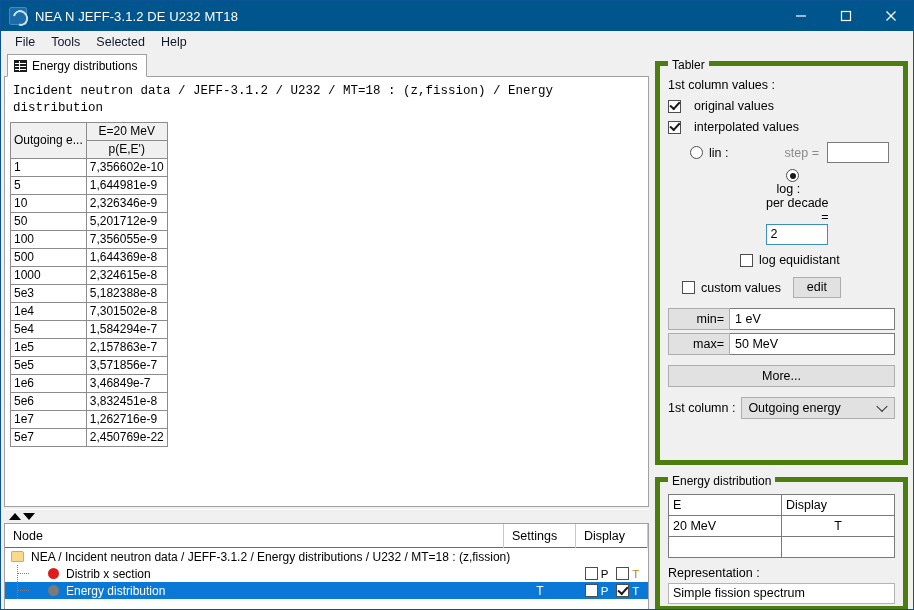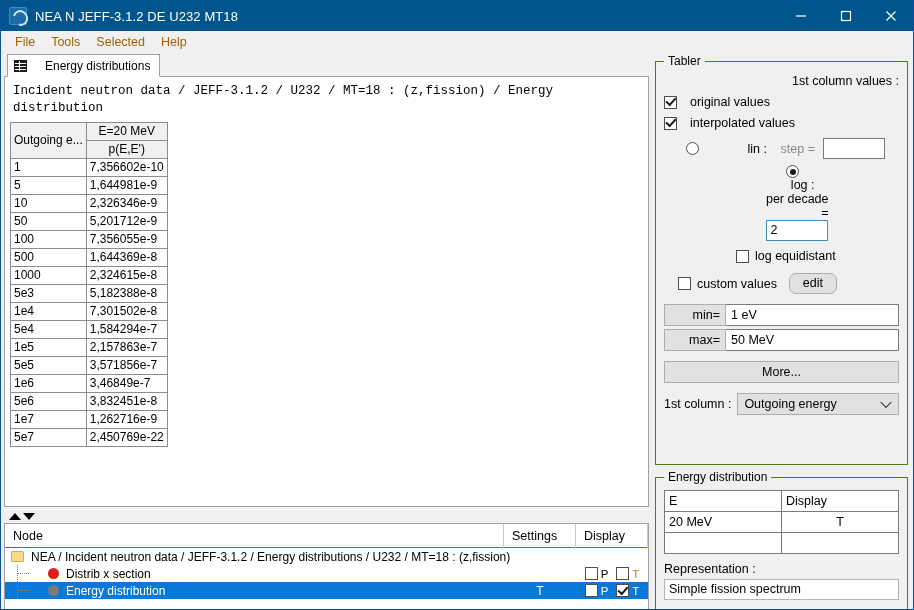--- a/index.html
+++ b/index.html
@@ -66,21 +66,21 @@
     height: 22px;
     background: #f0f0f0;
     display: flex;
     align-items: center;
     padding-left: 6px;
     border-bottom: 1px solid #f0f0f0;
   }
   .menu-item {
     padding: 2px 8px;
     font-size: 12.5px;
-    color: #a16207;
+    color: #0f172a;
     line-height: 16px;
   }
 
   
   .body-area {
     position: relative;
     height: 558px;
     display: flex;
   }
   .left-pane {
@@ -108,21 +108,21 @@
     display: flex;
     align-items: flex-end;
     border-bottom: 1px solid #a0a0a0;
     background: #f0f0f0;
     padding-left: 3px;
   }
   .tab {
     height: 23px;
     display: flex;
     align-items: center;
-    gap: 18px;
+    gap: 5px;
     padding: 0 9px 0 6px;
     background: #fff;
     border: 1px solid #a0a0a0;
     border-bottom: 1px solid #fff;
     font-size: 12px;
     position: relative;
     top: 1px;
   }
   .grid-icon {
     width: 13px; height: 12px;
@@ -302,21 +302,21 @@
     border: solid #1a1a1a;
     border-width: 0 2px 2px 0;
     transform: rotate(42deg) translate(-1px,-1px);
   }
   .lbl-t { color: #b8860b; }
   .node-row.selected .lbl-t { color: #fff; }
   .node-row.selected .node-settings { color:#fff; }
 
   
   .group {
-    border: 1px solid #4d7c0f;
+    border: 5px solid #4d7c0f;
     margin: 0;
     position: relative;
     background: #f0f0f0;
   }
   .group > .legend {
     position: absolute;
     top: -8px; left: 8px;
     background: #f0f0f0;
     padding: 0 4px;
     font-size: 12px;
@@ -324,21 +324,21 @@
   .tabler-group {
     height: 404px;
     margin-top: 8px;
     padding: 12px 8px 8px 8px;
   }
   .ed-group {
     height: 134px;
     margin-top: 12px;
     padding: 12px 8px 8px 8px;
   }
-  .lbl { font-size: 12.5px; text-align: right; }
+  .lbl { font-size: 12.5px; }
   .row { display: flex; align-items: center; }
   .mt6 { margin-top: 6px; flex-direction: column; }
   .mt8 { margin-top: 8px; }
   .mt10 { margin-top: 10px; }
 
   .check-row { display: flex; align-items: center; gap: 13px; margin-top: 7px; }
   .radio {
     width: 13px; height: 13px;
     border: 1px solid #4d4d4d;
     border-radius: 50%;
@@ -654,21 +654,21 @@
         </div>
 
         <div class="row mt8" style="padding-left:72px;">
           <span class="cbx"></span>
           <span class="lbl" style="margin-left:6px;">log equidistant</span>
         </div>
 
         <div class="row mt10" style="padding-left:14px;">
           <span class="cbx"></span>
           <span class="lbl" style="margin-left:6px;">custom values</span>
-          <span class="btn" style="margin-left:12px;width:48px;border-radius:7px;">edit</span>
+          <span class="btn" style="margin-left:12px;width:48px;">edit</span>
         </div>
 
         <div class="row mt10">
           <span class="minmax-lbl">min=</span>
           <span class="minmax-val">1 eV</span>
         </div>
 
         <div class="row" style="margin-top:3px;">
           <span class="minmax-lbl">max=</span>
           <span class="minmax-val">50 MeV</span>

